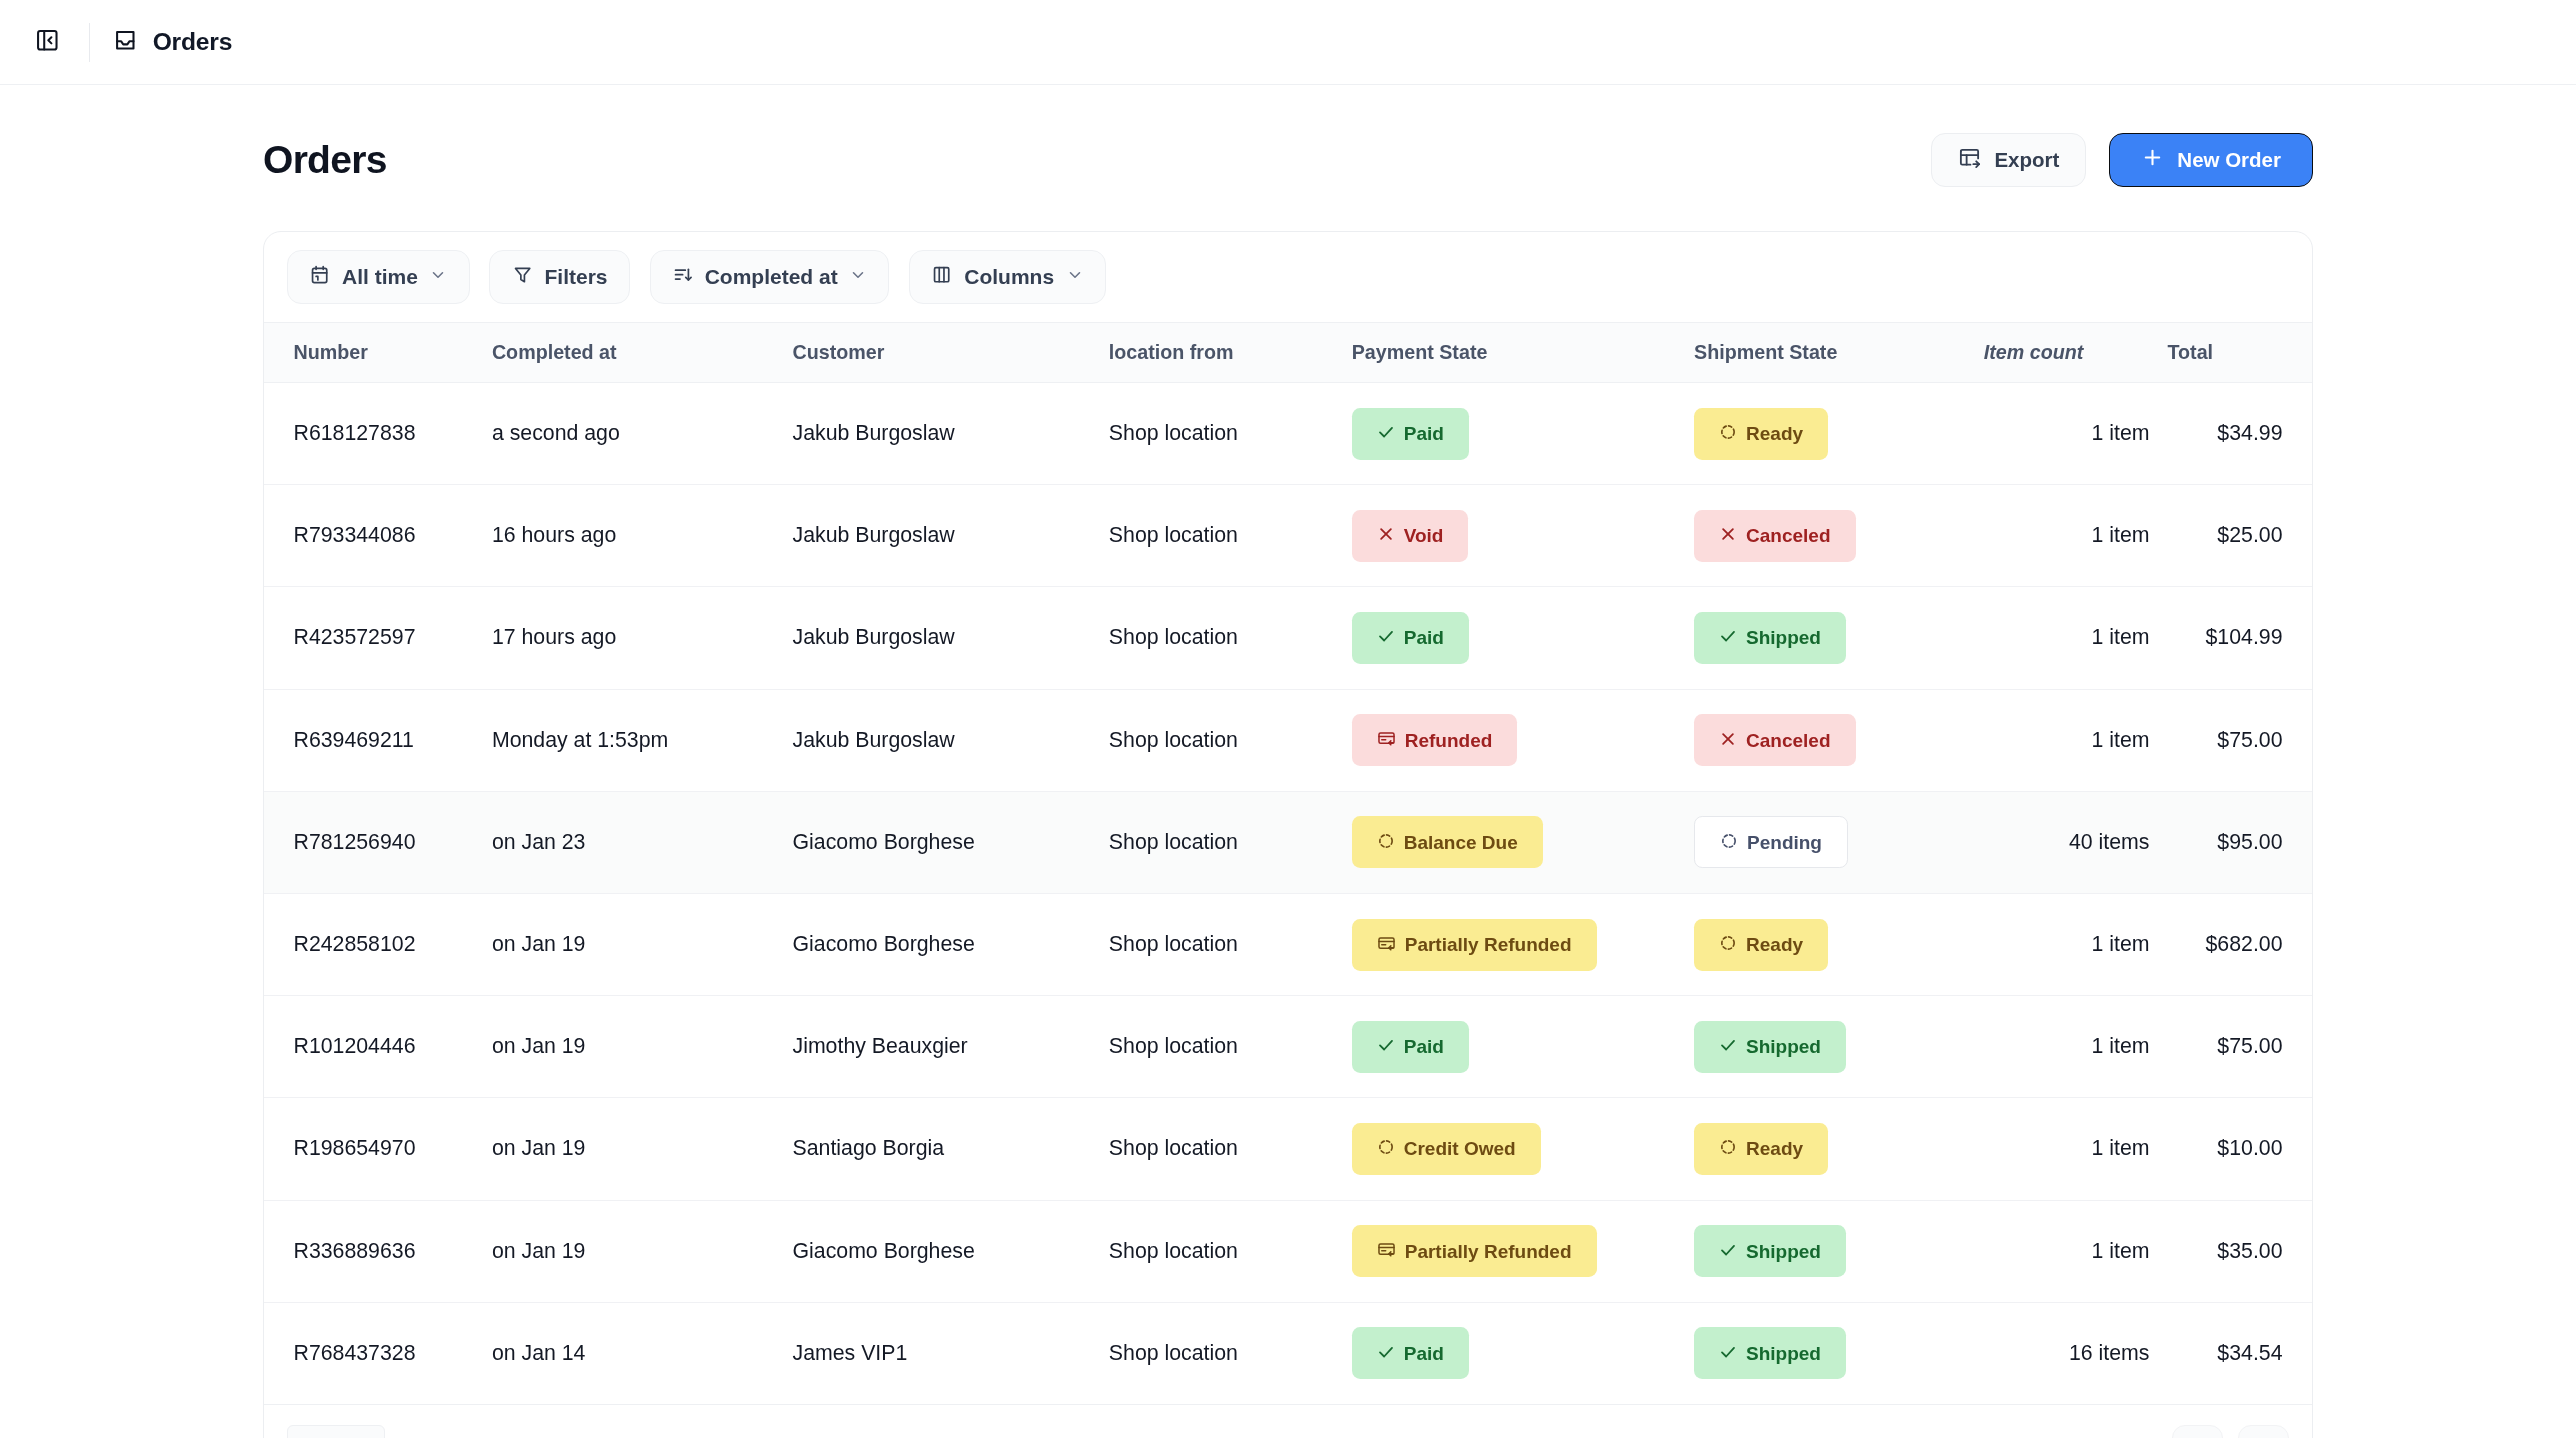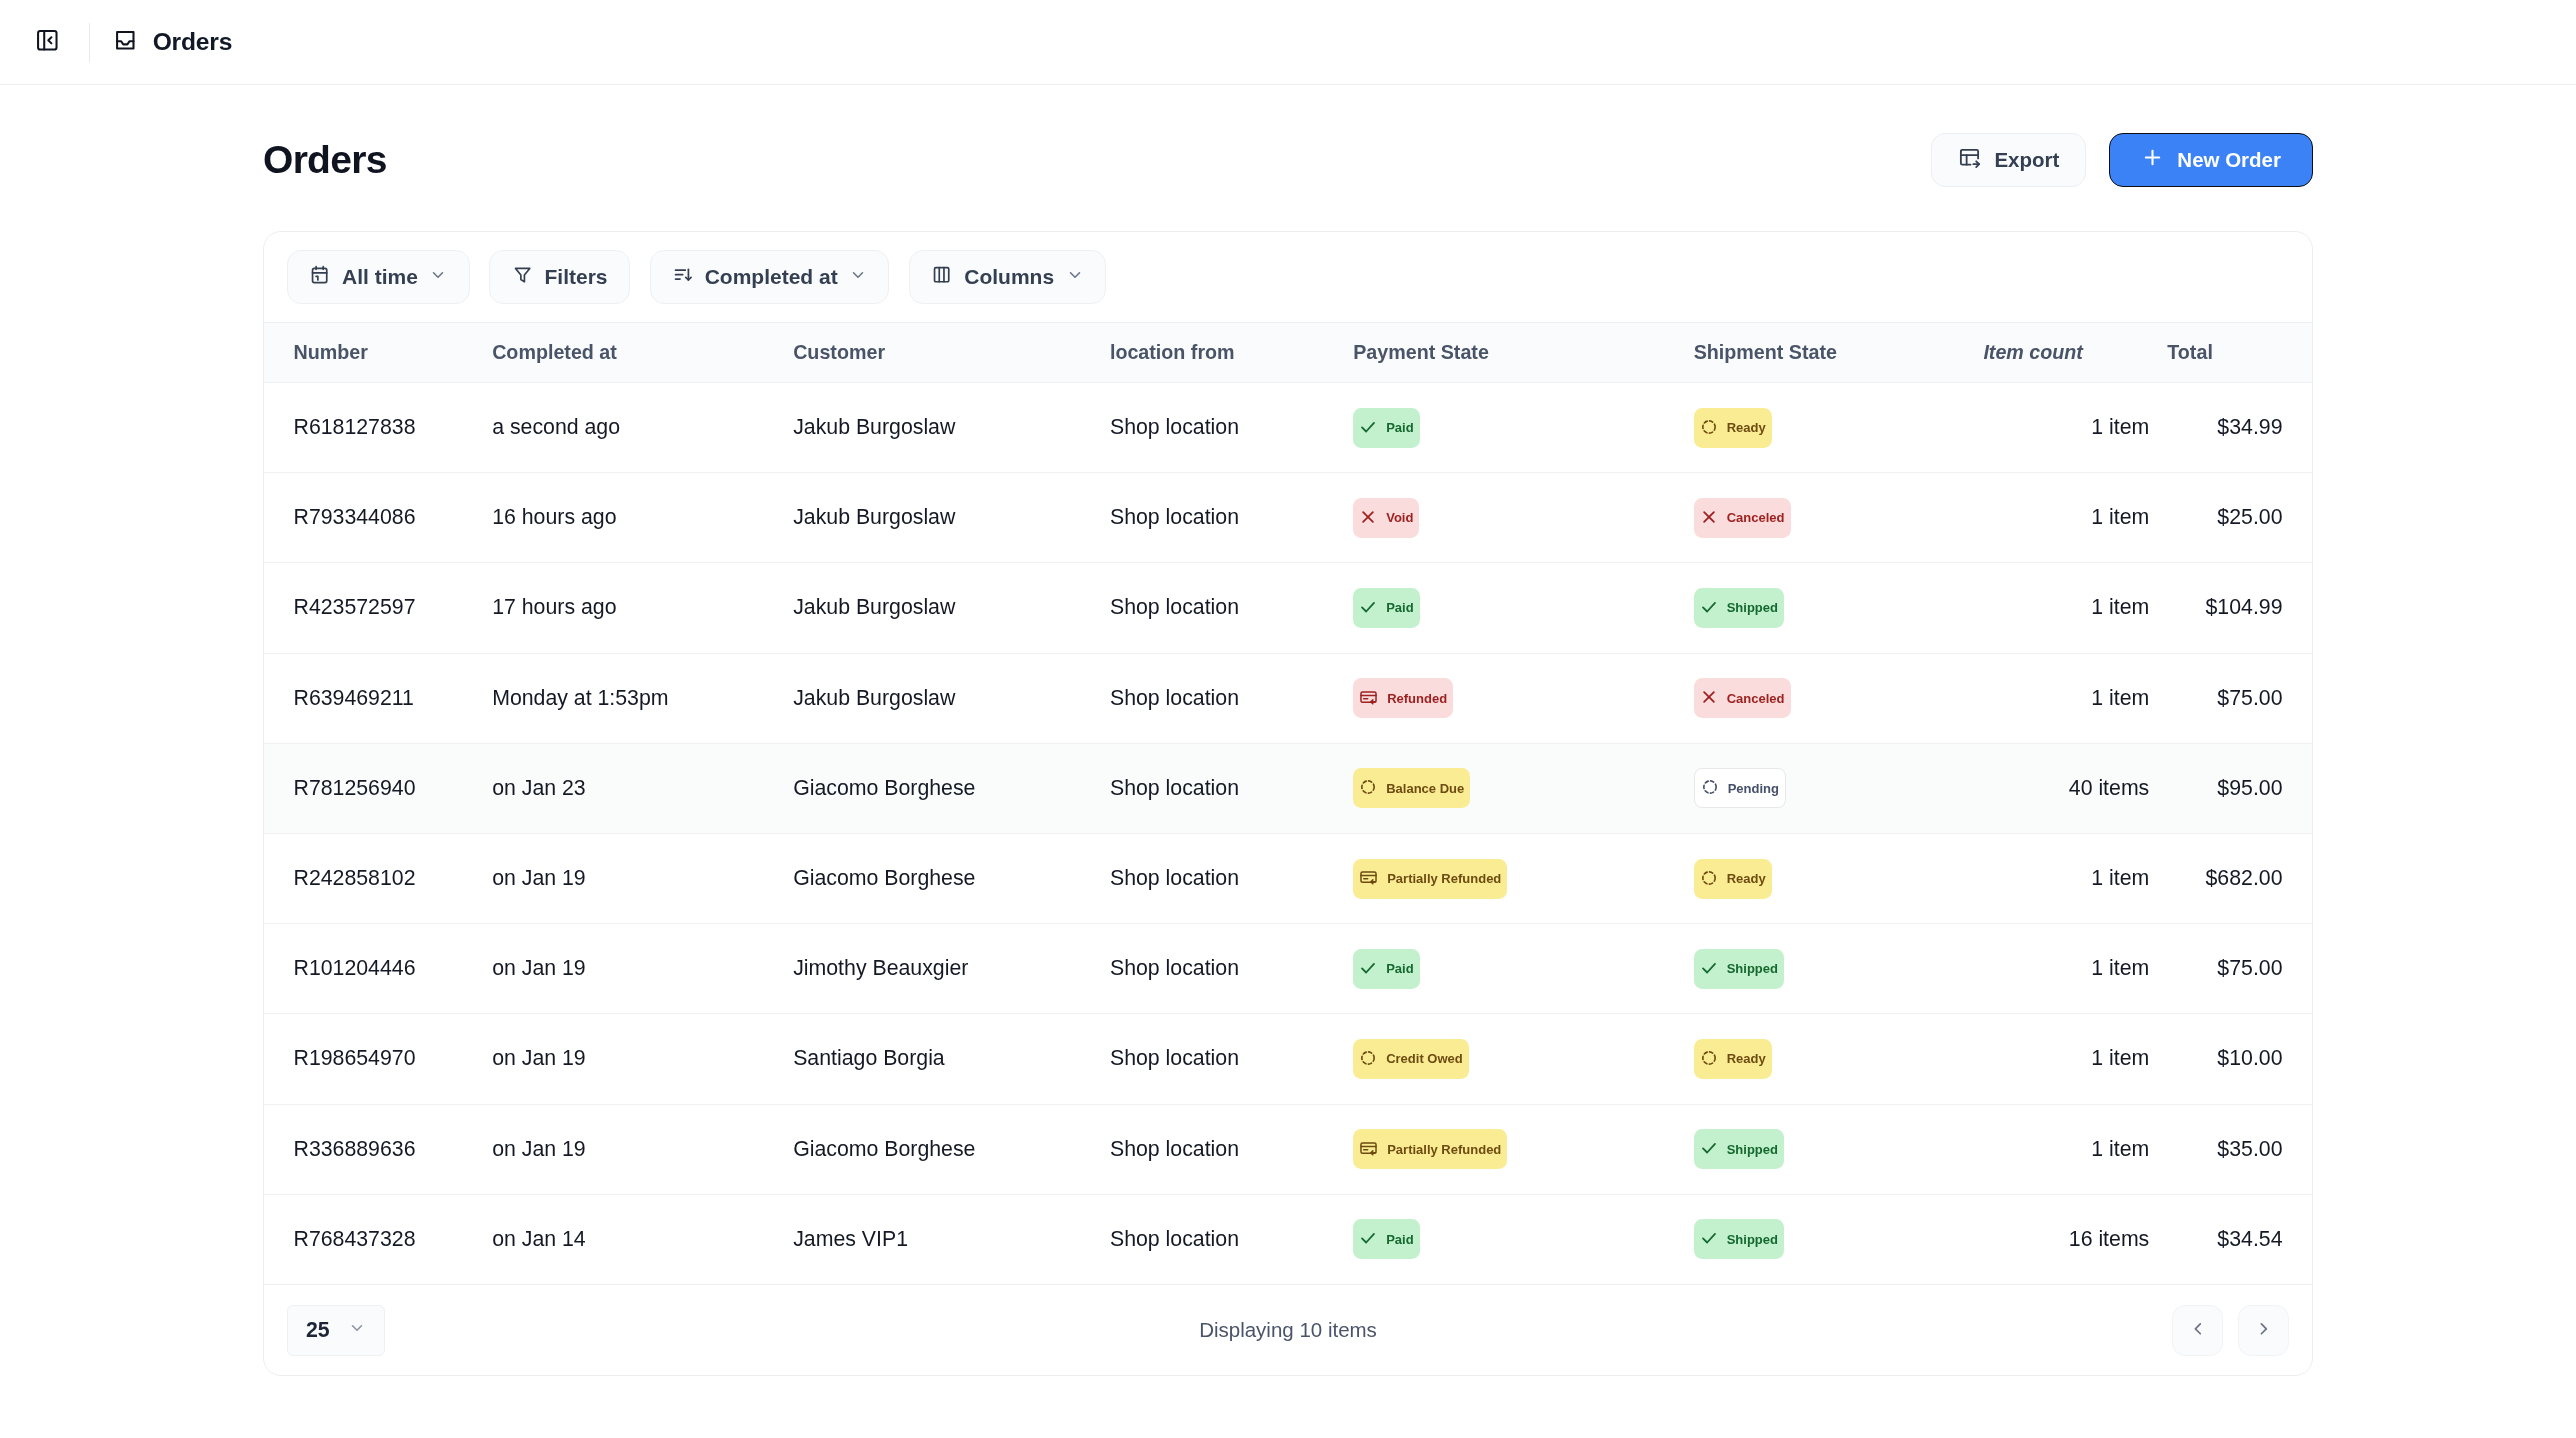--- a/index.html
+++ b/index.html
@@ -170,24 +170,24 @@
   .c-total { width: 164px; text-align: right; padding-right: 29.5px !important; }
   th.c-items, th.c-total { text-align: left; }
   th.c-items { padding-left: 29.5px; font-style: italic; }
   th.c-total { padding-left: 18px; }
 
   
   .badge {
     display: inline-flex;
     align-items: center;
     gap: 9px;
-    height: 40px;
-    padding: 0 6px;
+    height: 52px;
+    padding: 0 25px;
     border-radius: 8.2px;
-    font-size: 13px;
+    font-size: 19px;
     font-weight: 600;
     white-space: nowrap;
     line-height: 1;
   }
   .badge svg { flex: 0 0 auto; }
   .badge-green  { background: #c3f0cd; color: #15692f; }
   .badge-red    { background: #fbdcdc; color: #9e2121; }
   .badge-yellow { background: #faec92; color: #6d4b12; }
   .badge-plain  { background: #ffffff; color: #46506a; border: 1.6px solid #e6e8ec; }
 

